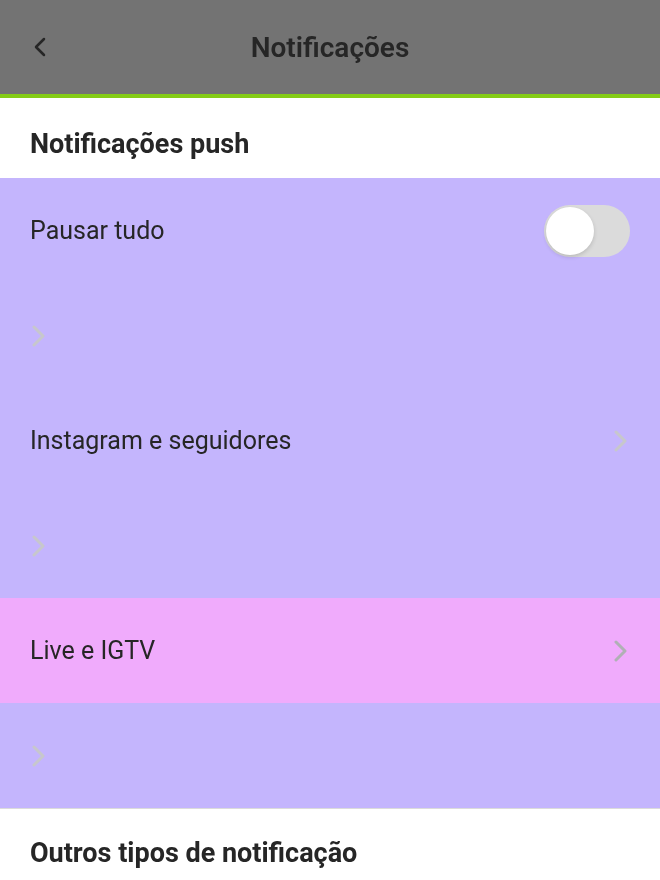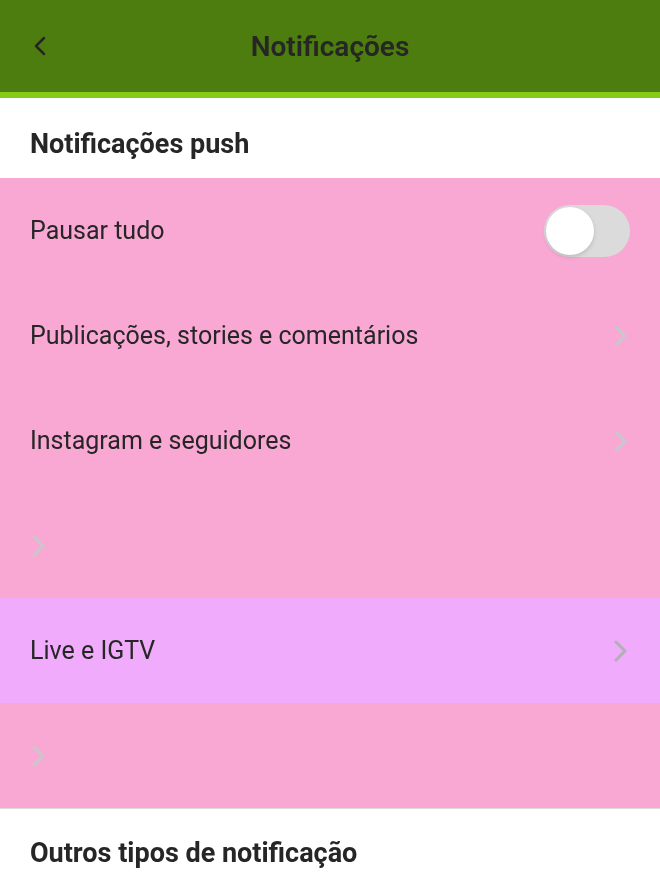--- a/index.html
+++ b/index.html
@@ -10,22 +10,22 @@
     }
     body {
       width: 660px;
       height: 880px;
       font-family: -apple-system, BlinkMacSystemFont, "Segoe UI", Roboto, Helvetica, Arial, sans-serif;
       background: #ffffff;
       overflow: hidden;
     }
     .header {
       height: 98px;
-      background: #4d7c0f;
-      border-bottom: 6px solid #84cc16;
+      background: #737373;
+      border-bottom: 4px solid #84cc16;
       display: flex;
       align-items: center;
       position: relative;
     }
     .back-btn {
       position: absolute;
       left: 20px;
       top: 50%;
       transform: translateY(-50%);
       width: 40px;
@@ -52,21 +52,21 @@
       font-weight: 700;
       color: #262626;
     }
     .row {
       height: 105px;
       padding: 0 30px;
       display: flex;
       align-items: center;
       justify-content: space-between;
       cursor: pointer;
-      background: #f9a8d4;
+      background: #c4b5fd;
     }
     .row.highlighted {
       background: #f0abfc;
     }
     .row-label {
       font-size: 25px;
       font-weight: 400;
       color: #262626;
     }
     .chevron {
@@ -122,21 +122,20 @@
 <div class="section-header">Notificações push</div>
 
 <div class="row">
   <span class="row-label">Pausar tudo</span>
   <div class="toggle">
     <div class="toggle-knob"></div>
   </div>
 </div>
 
 <div class="row">
-  <span class="row-label">Publicações, stories e comentários</span>
   <div class="chevron">
     <svg viewBox="0 0 14 24" fill="none" stroke="#c7c7cc" stroke-width="3" stroke-linecap="round" stroke-linejoin="round">
       <polyline points="2 3 11 12 2 21"></polyline>
     </svg>
   </div>
 </div>
 
 <div class="row">
   <span class="row-label">Instagram e seguidores</span>
   <div class="chevron">

